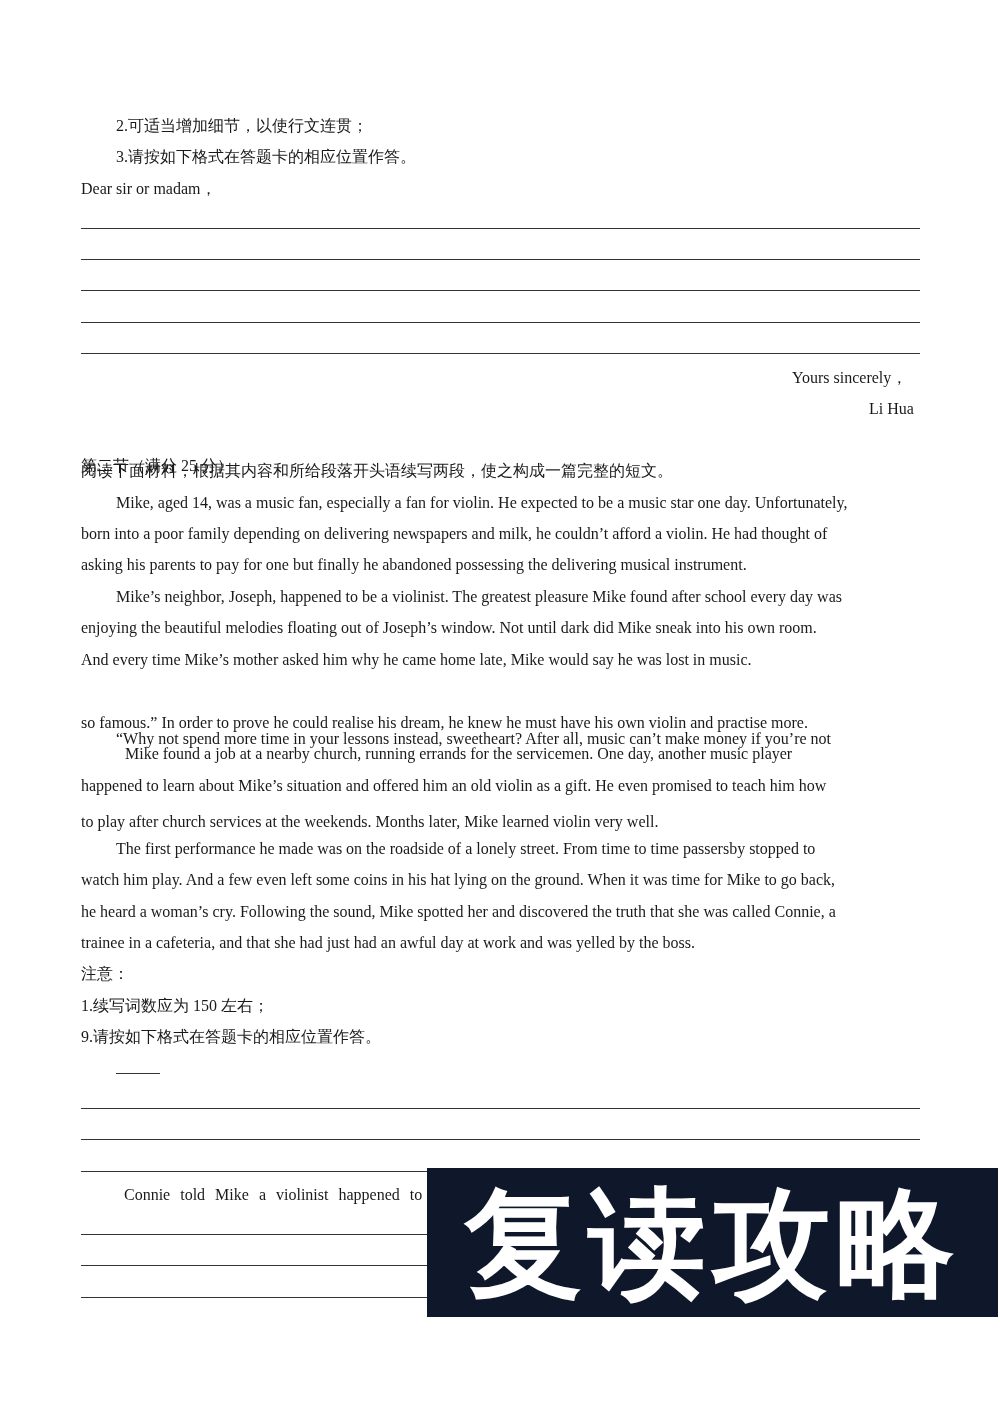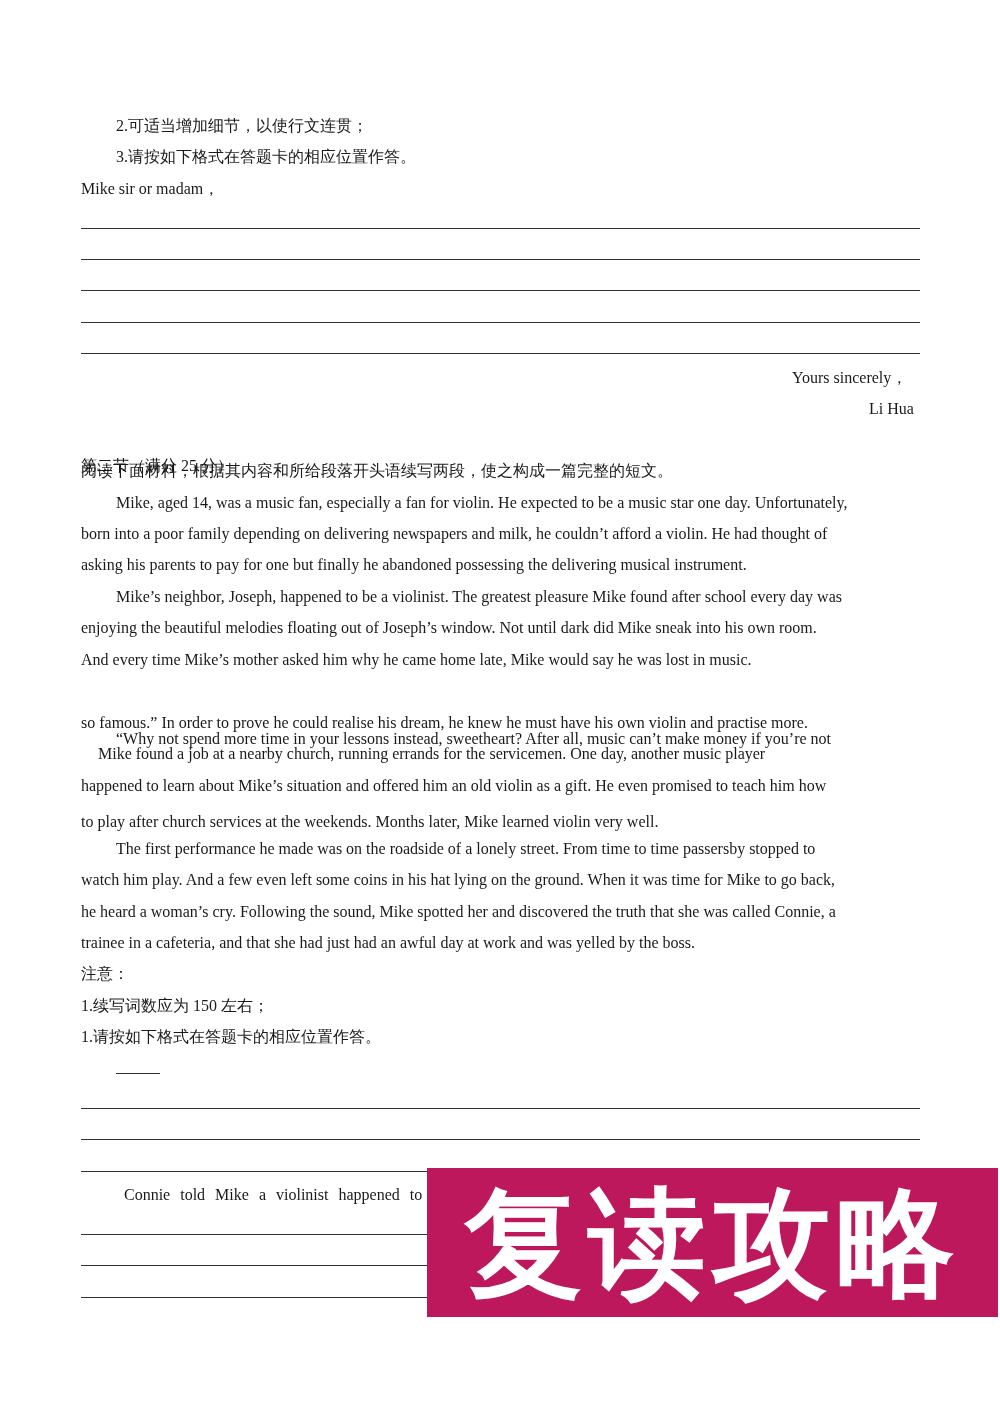--- a/index.html
+++ b/index.html
@@ -1,31 +1,31 @@
 <!DOCTYPE html>
 <html><head>
 <meta charset="utf-8">
 <style>
   html, body { margin: 0; padding: 0; background: #ffffff; }
   body { width: 1000px; height: 1414px; position: relative; overflow: hidden;
          font-family: "Liberation Serif", "DejaVu Serif", serif; color: #1a1a1a; }
   .t { position: absolute; font-size: 16px; line-height: 20px; white-space: nowrap; }
   .rule { position: absolute; left: 81px; width: 839px; height: 0; border-top: 1.3px solid #333; }
   .banner { position: absolute; left: 427px; top: 1168px; width: 571px; height: 149px;
-            background: #be185d; display: flex; align-items: center; justify-content: center; }
+            background: #0f172a; display: flex; align-items: center; justify-content: center; }
   .banner span { color: #ffffff; font-family: "DejaVu Sans", sans-serif; font-size: 118px;
                  font-weight: bold; letter-spacing: 6px; line-height: 1; }
   .blank { display: inline-block; width: 44px; border-bottom: 1.3px solid #333; height: 14px; vertical-align: baseline; }
 </style>
 </head>
 <body>
 
 <div class="t" style="left:116px; top:116px;">2.可适当增加细节，以使行文连贯；</div>
 <div class="t" style="left:116px; top:147px;">3.请按如下格式在答题卡的相应位置作答。</div>
-<div class="t" style="left:81px; top:179px;">Mike sir or madam，</div>
+<div class="t" style="left:81px; top:179px;">Dear sir or madam，</div>
 
 <div class="rule" style="top:228px;"></div>
 <div class="rule" style="top:259px;"></div>
 <div class="rule" style="top:290px;"></div>
 <div class="rule" style="top:322px;"></div>
 <div class="rule" style="top:353px;"></div>
 
 <div class="t" style="left:792px; top:368px;">Yours sincerely，</div>
 <div class="t" style="left:869px; top:399px;">Li Hua</div>
 
@@ -34,32 +34,32 @@
 
 <div>
   <div class="t" style="left:116px; top:493px;">Mike, aged 14, was a music fan, especially a fan for violin. He expected to be a music star one day. Unfortunately,</div>
   <div class="t" style="left:81px; top:524px;">born into a poor family depending on delivering newspapers and milk, he couldn’t afford a violin. He had thought of</div>
   <div class="t" style="left:81px; top:555px;">asking his parents to pay for one but finally he abandoned possessing the delivering musical instrument.</div>
   <div class="t" style="left:116px; top:587px;">Mike’s neighbor, Joseph, happened to be a violinist. The greatest pleasure Mike found after school every day was</div>
   <div class="t" style="left:81px; top:618px;">enjoying the beautiful melodies floating out of Joseph’s window. Not until dark did Mike sneak into his own room.</div>
   <div class="t" style="left:81px; top:650px;">And every time Mike’s mother asked him why he came home late, Mike would say he was lost in music.</div>
   <div class="t" style="left:116px; top:681px;margin-top:48px;">“Why not spend more time in your lessons instead, sweetheart? After all, music can’t make money if you’re not</div>
   <div class="t" style="left:81px; top:713px;">so famous.” In order to prove he could realise his dream, he knew he must have his own violin and practise more.</div>
-  <div class="t" style="left:98px; top:744px;text-align:center;">Mike found a job at a nearby church, running errands for the servicemen. One day, another music player</div>
+  <div class="t" style="left:125px; top:744px;text-align:center;">Mike found a job at a nearby church, running errands for the servicemen. One day, another music player</div>
   <div class="t" style="left:81px; top:776px;">happened to learn about Mike’s situation and offered him an old violin as a gift. He even promised to teach him how</div>
   <div class="t" style="left:81px; top:812px;">to play after church services at the weekends. Months later, Mike learned violin very well.</div>
   <div class="t" style="left:116px; top:839px;">The first performance he made was on the roadside of a lonely street. From time to time passersby stopped to</div>
   <div class="t" style="left:81px; top:870px;">watch him play. And a few even left some coins in his hat lying on the ground. When it was time for Mike to go back,</div>
   <div class="t" style="left:81px; top:902px;">he heard a woman’s cry. Following the sound, Mike spotted her and discovered the truth that she was called Connie, a</div>
   <div class="t" style="left:81px; top:933px;">trainee in a cafeteria, and that she had just had an awful day at work and was yelled by the boss.</div>
 </div>
 
 <div class="t" style="left:81px; top:964px;">注意：</div>
 <div class="t" style="left:81px; top:996px;">1.续写词数应为 150 左右；</div>
-<div class="t" style="left:81px; top:1027px;">1.请按如下格式在答题卡的相应位置作答。</div>
+<div class="t" style="left:81px; top:1027px;">9.请按如下格式在答题卡的相应位置作答。</div>
 
 <div class="t" style="left:116px; top:1059px; word-spacing:4px;">
   <span class="blank"></span>
 </div>
 
 <div class="rule" style="top:1108px;"></div>
 <div class="rule" style="top:1139px;"></div>
 <div class="rule" style="top:1171px;"></div>
 
 <div class="t" style="left:124px; top:1185px; word-spacing:6px;">Connie told Mike a violinist happened to</div>

